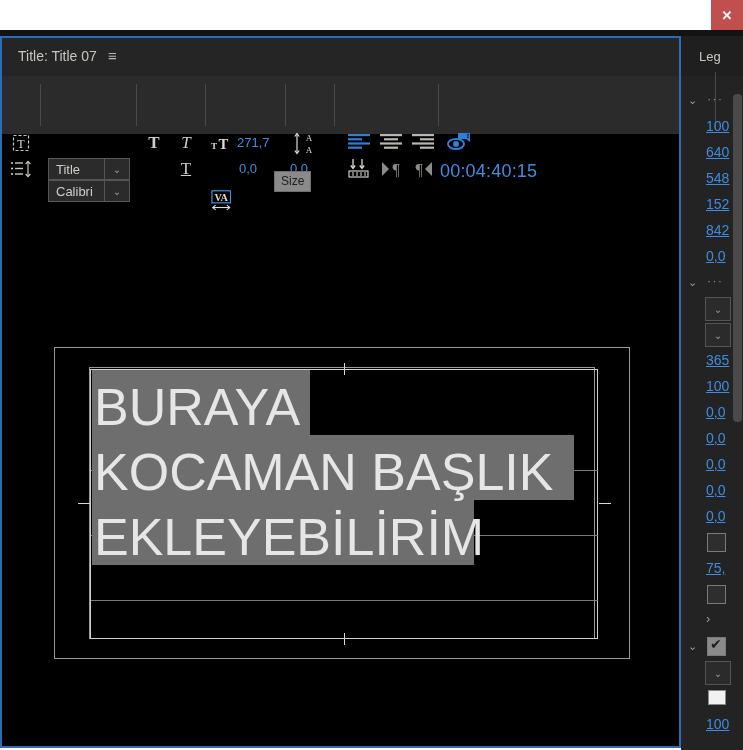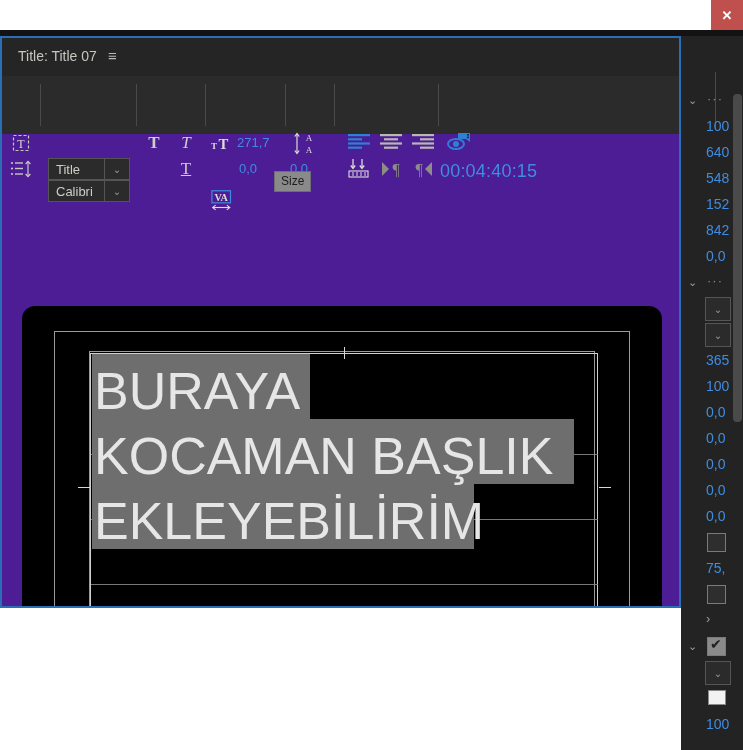--- a/index.html
+++ b/index.html
@@ -26,22 +26,22 @@
     cursor:pointer;
     font-family:"Liberation Sans", sans-serif;
   }
   #top-black-bar{
     position:absolute;left:0;top:30px;width:743px;height:6px;
     background:#131313;
   }
 
   
   #title-panel{
-    position:absolute;left:0;top:36px;width:681px;height:572px;
-    background:#4c1d95;
+    position:absolute;left:0;top:36px;width:681px;height:712px;
+    background:#000000;
     border:2px solid #2a6fb5;
     box-sizing:border-box;
     overflow:hidden;
   }
   #title-panel-header{
     position:absolute;left:0;top:0;right:0;height:38px;
     background:#252525;
   }
   #panel-title-label{
     position:absolute;left:16px;top:10px;
@@ -108,21 +108,21 @@
     position:absolute;left:272px;top:133px;
     background:#8a8a8a;color:#1d1d1d;
     font-size:12px;padding:2px 6px 3px 6px;
     border:1px solid #6e6e6e;
     z-index:40;
     white-space:nowrap;
   }
 
   
   #canvas-area{
-    position:absolute;left:20px;top:268px;width:640px;height:362px;
+    position:absolute;left:20px;top:284px;width:640px;height:362px;
     background:#000000;
     overflow:hidden;
     border-radius:13px;
   }
   .safe-rect{
     position:absolute;border:1px solid #9a9a9a;box-sizing:border-box;
   }
   #safe-action{left:32px;top:25px;width:576px;height:312px;}
   #safe-title{left:67px;top:45px;width:506px;height:272px;}
 
@@ -178,21 +178,21 @@
     position:absolute;left:0;width:62px;height:26px;
   }
   .rp-chev{
     position:absolute;left:7px;top:6px;color:#9e9c97;font-size:11px;cursor:pointer;
   }
   .rp-dots{
     position:absolute;left:26px;top:3px;color:#8e8c87;font-size:13px;letter-spacing:1px;
   }
   .rp-num{
     position:absolute;left:25px;top:4px;color:#3f8ce0;font-size:14px;
-    white-space:nowrap;cursor:pointer;
+    white-space:nowrap;cursor:pointer;text-decoration:underline;
   }
   .rp-checkbox{
     position:absolute;left:26px;top:3px;width:19px;height:19px;
     background:#2e2e2e;border:1px solid #7a7a7a;box-sizing:border-box;
     cursor:pointer;
   }
   .rp-checkbox.checked{background:#8a8a8a;}
   .rp-checkbox.checked:after{
     content:"\2714";position:absolute;left:2px;top:-2px;color:#1e1e1e;font-size:14px;
   }
@@ -415,20 +415,23 @@
 
     <div id="text-lines">
       <div class="tline" style="left:2px;top:5px;">BURAYA</div>
       <div class="tline" style="left:2px;top:70px;">KOCAMAN BAŞLIK</div>
       <div class="tline" style="left:2px;top:135px;">EKLEYEBİLİRİM</div>
     </div>
   </div>
 </div>
 
 <div id="right-panel">
+  <div id="right-panel-header">
+    <div id="right-panel-title">Leg</div>
+  </div>
   <div id="rp-divider"></div>
 
   <div id="rp-rows">
       <div class="rp-row" style="top: 52px;">
         <div class="rp-chev">⌄</div>
         <div class="rp-dots">···</div>
       </div>
       <div class="rp-row" style="top: 78px;">
         <div class="rp-num">100</div>
       </div>

